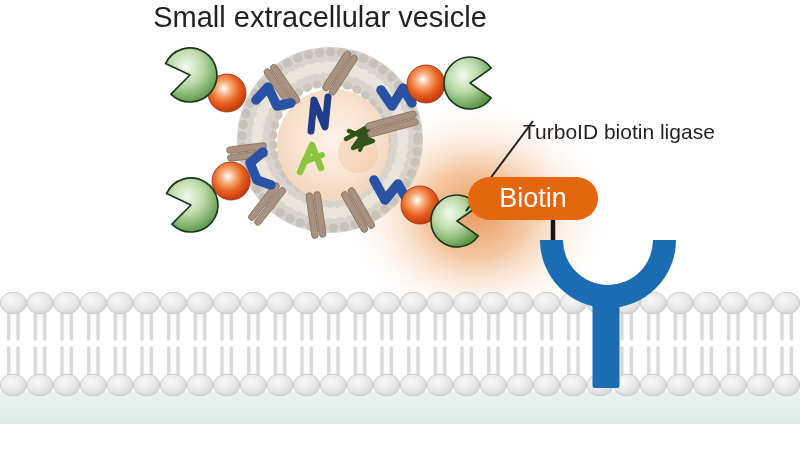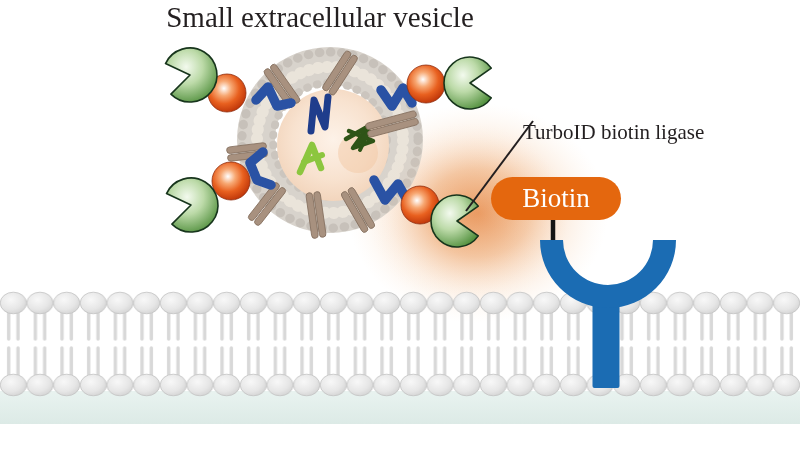--- a/index.html
+++ b/index.html
@@ -1,26 +1,26 @@
 <!DOCTYPE html>
 <html><head>
 <meta charset="utf-8">
 <style>
   html,body{margin:0;padding:0;background:#ffffff;}
   .stage{
     position:relative;width:800px;height:424px;overflow:hidden;background:#ffffff;
-    font-family:Liberation Serif, serif;color:#231f20;
+    font-family:Liberation Sans, sans-serif;color:#231f20;
   }
   .stage svg{position:absolute;left:0;top:0;}
   .fig-label{position:absolute;white-space:nowrap;color:#231f20;}
   .title{left:320px;top:1px;transform:translateX(-50%);font-size:29px;}
   .turboid-label{left:523px;top:84px;font-size:21px;margin-top:36px;}
   .recipient-label{left:400px;top:401px;transform:translateX(-50%);font-size:29px;}
   .biotin-capsule{
-    position:absolute;left:491px;top:177px;width:130px;height:43px;
+    position:absolute;left:468px;top:177px;width:130px;height:43px;
     background:#e4670e;border-radius:22px;display:flex;align-items:center;justify-content:center;
   }
   .biotin-capsule span{color:#ffffff;font-size:27px;line-height:1;}
 </style>
 </head>
 <body>
 
 <div class="stage">
 
   <svg width="800" height="458" viewBox="0 0 800 458">

